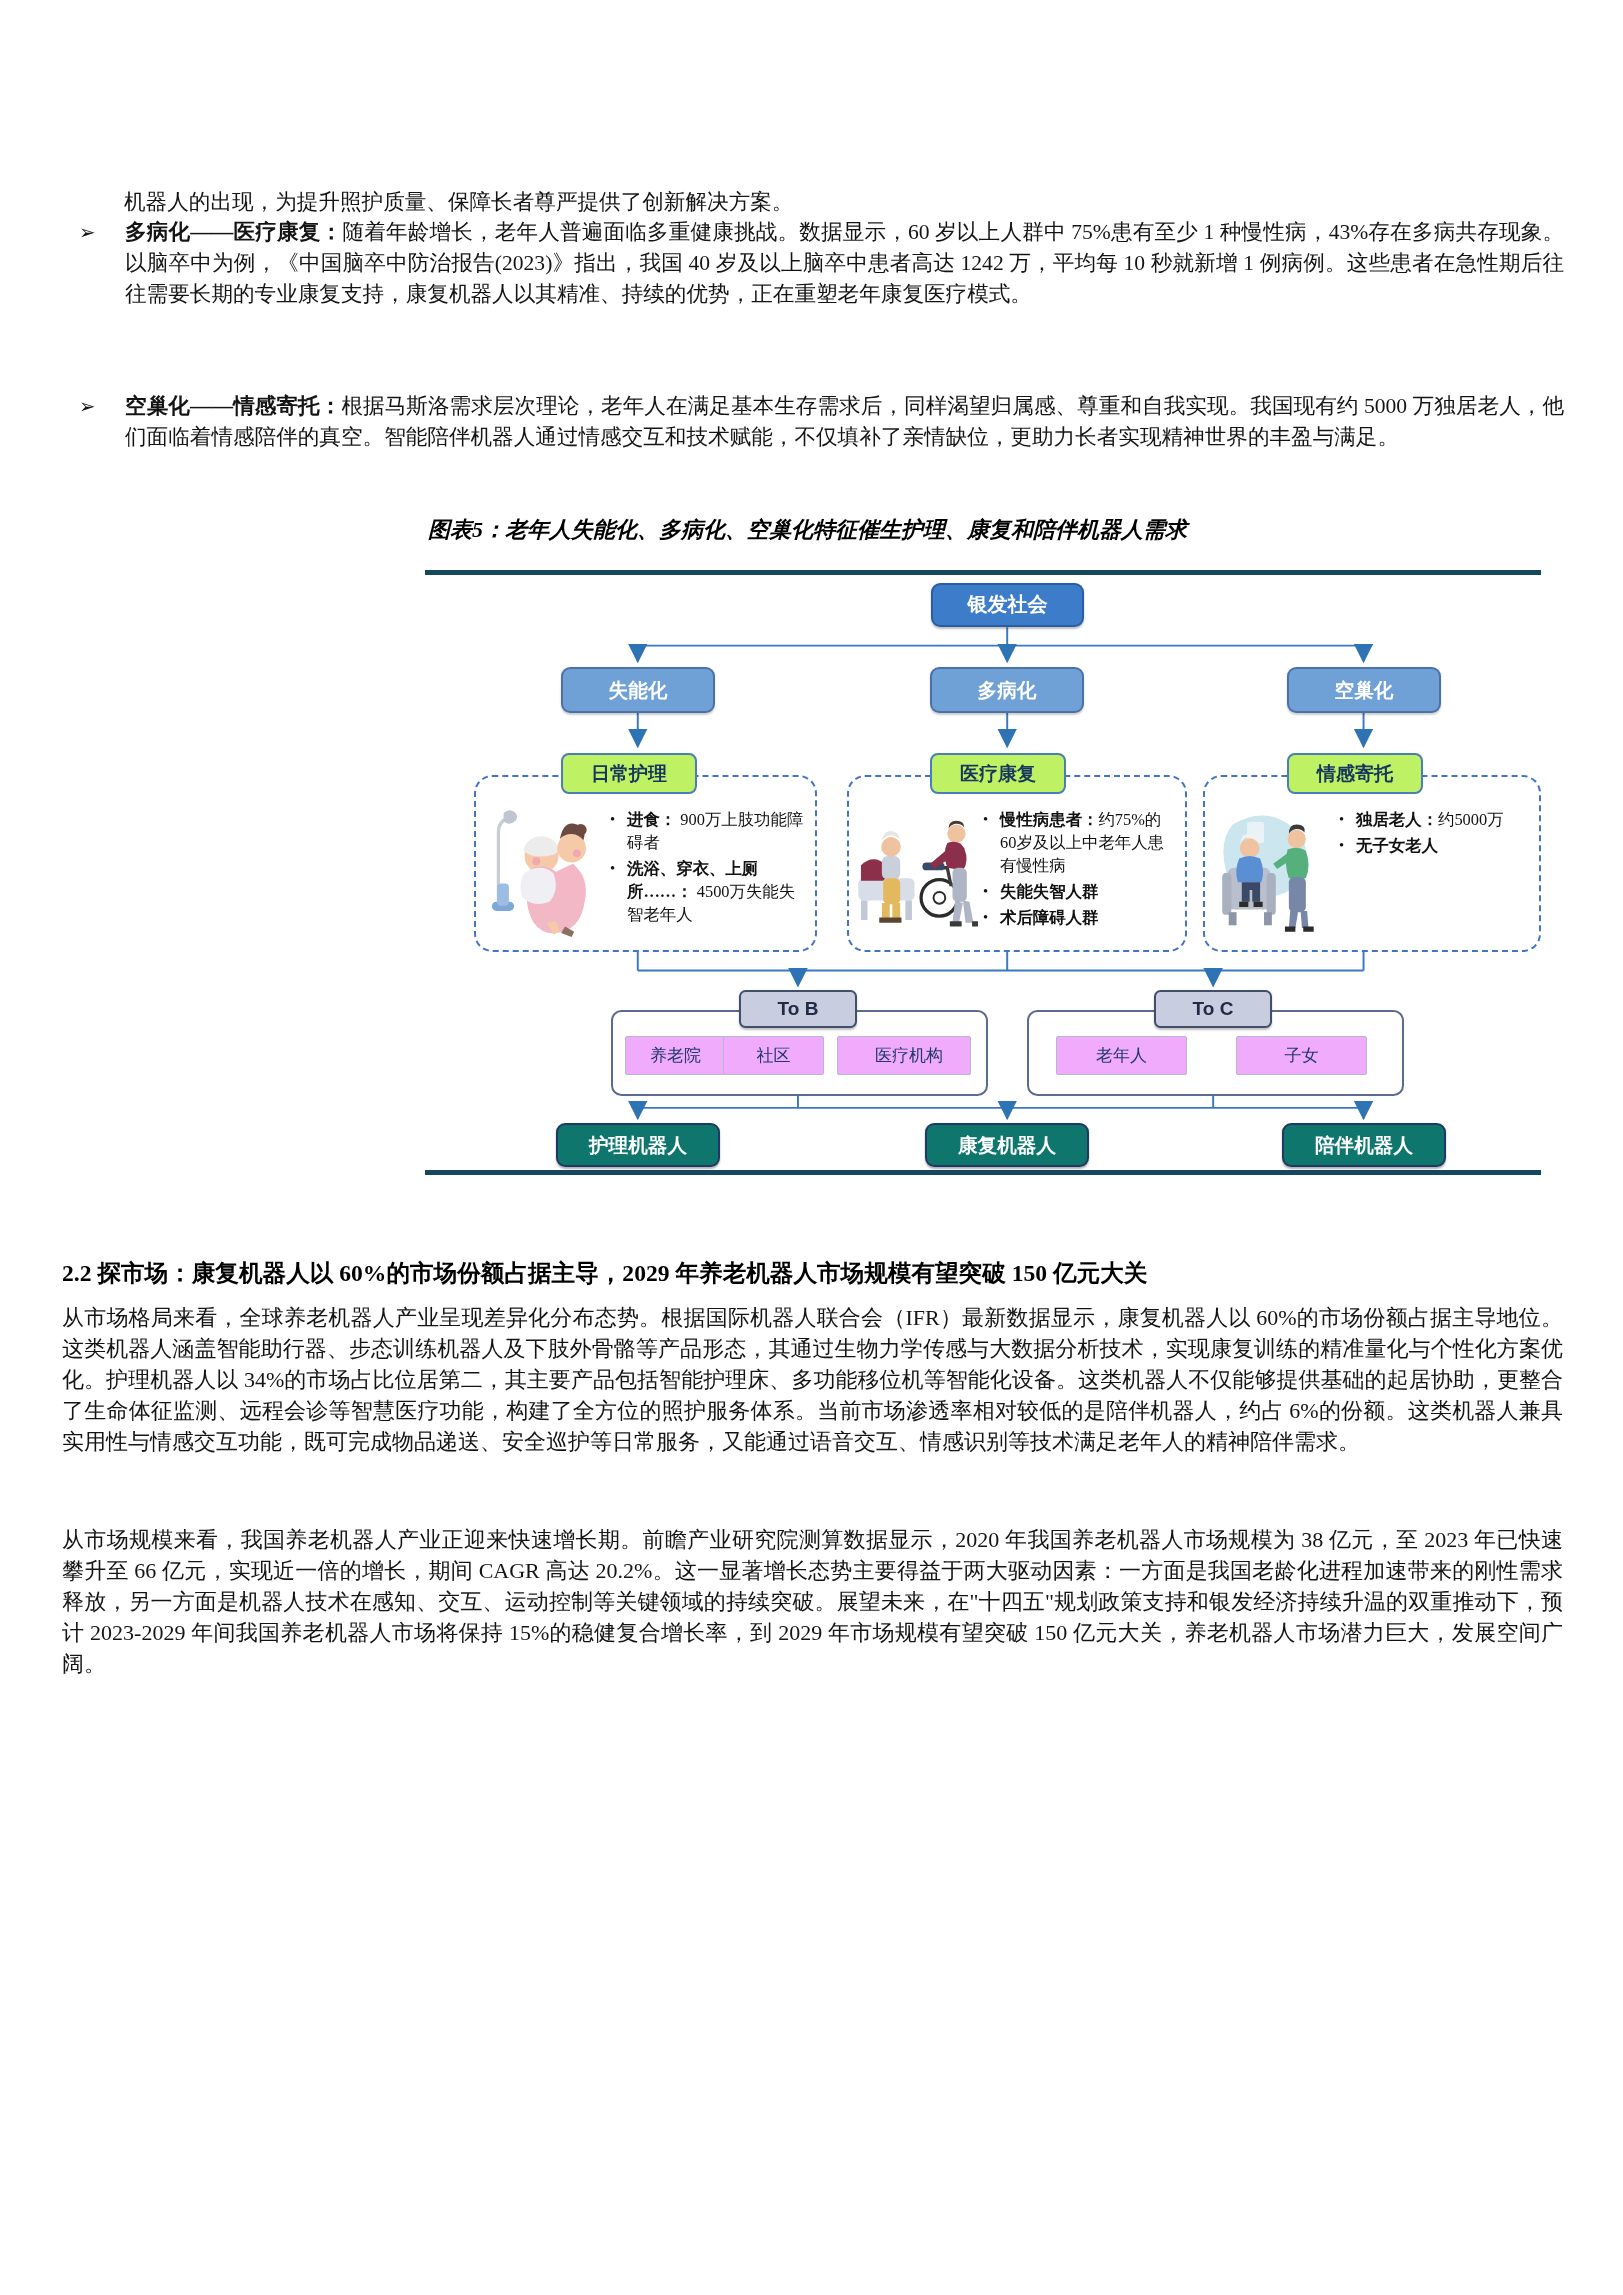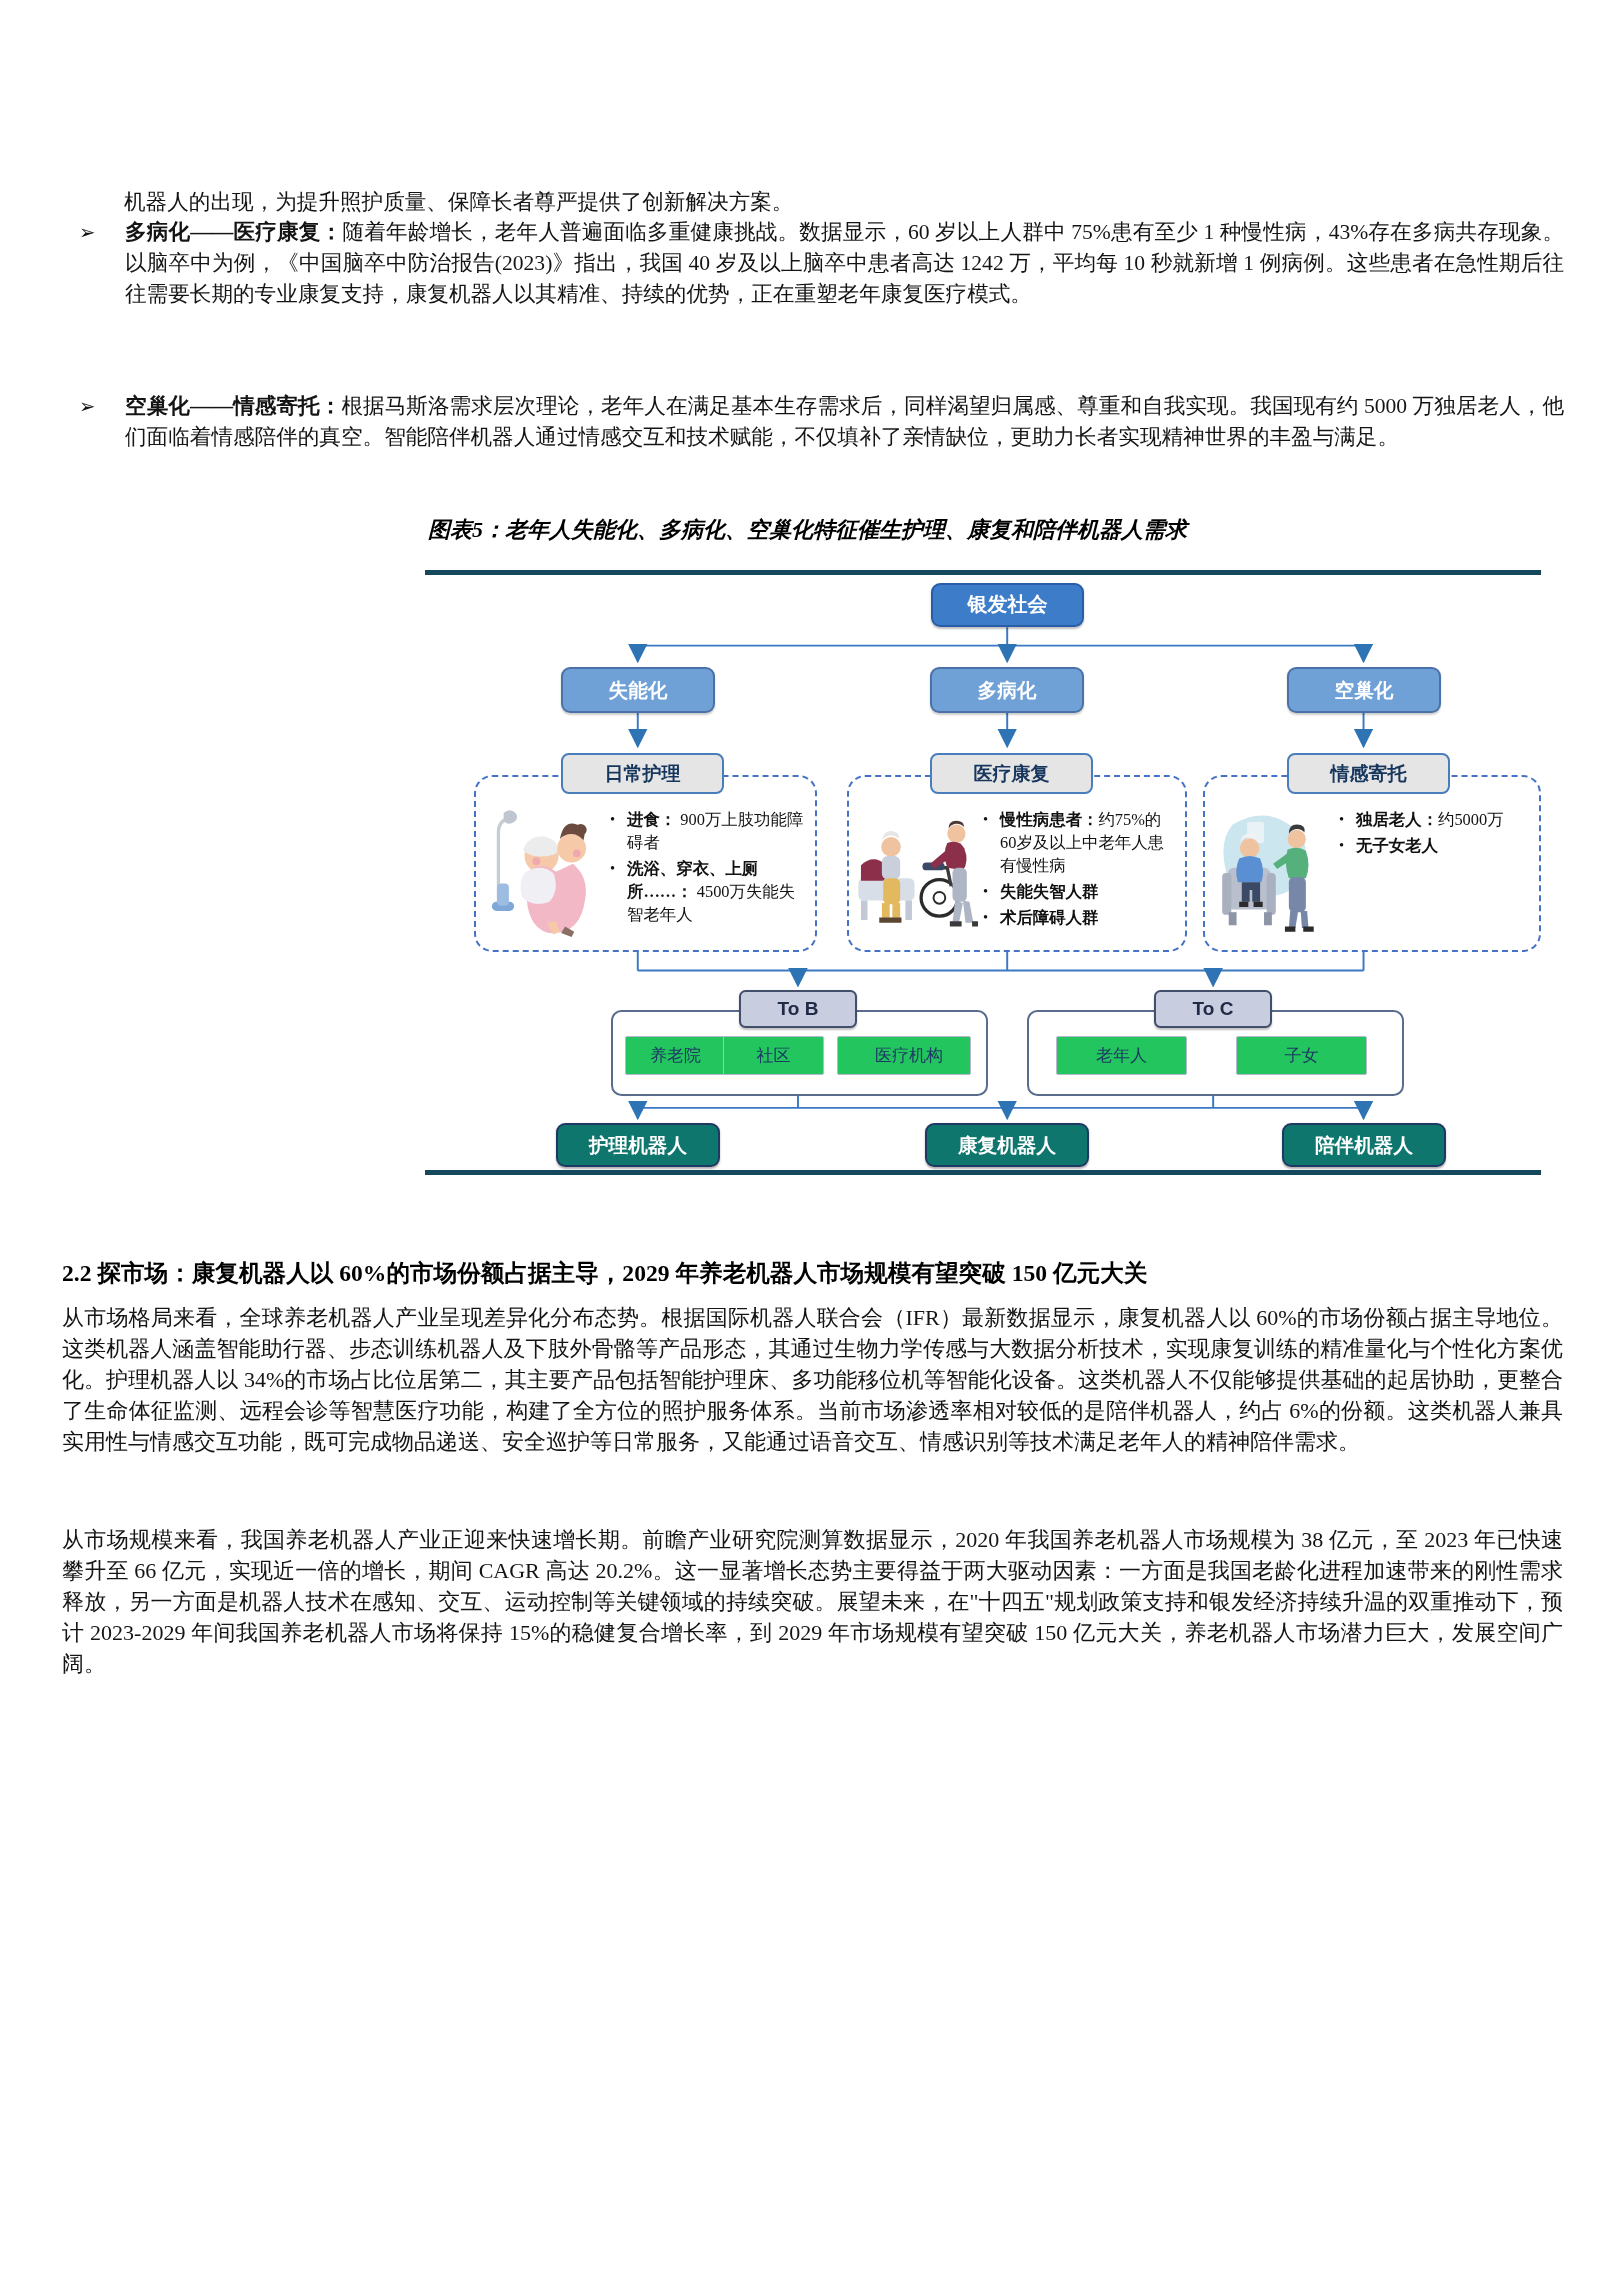--- a/index.html
+++ b/index.html
@@ -18,37 +18,37 @@
   .rule{position:absolute;left:425px;width:1116px;height:4.6px;background:#15485C;}
   .rule-top{top:570px;}
   .rule-bottom{top:1170px;}
   .diagram{position:absolute;left:425px;top:575px;width:1116px;height:595px;}
   .dg-box{position:absolute;box-sizing:border-box;display:flex;align-items:center;justify-content:center;
           font-family:"Liberation Sans","DejaVu Sans",sans-serif;}
   .node-root{left:506px;top:7.9px;width:153px;height:44px;background:#3D7CC9;border:2px solid #2A5DA8;
              border-radius:9.2px;color:#fff;font-size:20px;font-weight:bold;box-shadow:0 1.3px 2px rgba(0,0,0,.25);}
   .node-trait{top:92px;width:154px;height:46px;background:#6FA0D6;border:2px solid #4A72A8;
               border-radius:9.2px;color:#fff;font-size:19.6px;font-weight:bold;box-shadow:0 1.3px 2px rgba(0,0,0,.2);}
-  .node-need{top:178px;width:163px;height:41px;background:#e5e5e5;border:2px solid #4A7EBB;
+  .node-need{top:178px;width:136px;height:41px;background:#bef264;border:2px solid #4A7EBB;
              border-radius:7.9px;color:#17365D;font-size:19px;font-weight:bold;z-index:3;}
   .detail-box{position:absolute;top:200px;height:177px;border:2px dashed #4472C4;border-radius:18.3px;
               background:#fff;z-index:1;box-sizing:border-box;display:flex;align-items:flex-start;
               padding:27.5px 9.2px 6.5px 7.9px;gap:5.2px;}
   .detail-illu{flex:0 0 121px;height:134px;}
   .detail-list{flex:1;margin:3.9px 0 0 0;padding:0;list-style:none;}
   .detail-list li{display:flex;font-size:16.4px;line-height:23px;color:#111;
                   font-family:"Liberation Serif","DejaVu Serif",serif;margin-bottom:2.6px;}
   .dot{flex:0 0 17px;font-size:14.4px;line-height:23px;}
   .lead{font-weight:bold;}
   .to-label{top:415px;width:118px;height:38px;background:#C8CDE0;border:2px solid #424F6B;
             border-radius:6.5px;color:#212B45;font-size:19px;font-weight:bold;z-index:3;
             box-shadow:0 1.3px 2px rgba(0,0,0,.25);}
   .to-container{position:absolute;top:435px;height:82px;width:373px;background:#fff;
                 border:2px solid #5A6B8C;border-radius:10.5px;z-index:1;}
-  .chan{top:461px;height:39px;background:#22c55e;border:1.3px solid #B4BACB;border-radius:2px;
+  .chan{top:461px;height:39px;background:#f0abfc;border:1.3px solid #B4BACB;border-radius:2px;
         color:#1F3864;font-size:17px;z-index:2;
         font-family:"Liberation Serif","DejaVu Serif",serif;}
   .node-robot{top:548px;width:164px;height:44px;background:#0f766e;border:2px solid #1F3864;
               border-radius:9.2px;color:#fff;font-size:19.6px;font-weight:bold;box-shadow:0 1.3px 2px rgba(0,0,0,.3);}
   .connectors{position:absolute;left:0;top:0;width:1116px;height:595px;z-index:0;}
   .fig-source{position:absolute;left:428px;top:1187px;width:1112px;font-size:17.7px;color:#000;}
   .sec-heading{position:absolute;left:62px;top:1257px;width:1501px;font-size:23.6px;font-weight:bold;color:#000;}
   .para-a{top:1302px;}
   .para-b{top:1524px;}
   .para{font-size:22px;line-height:31px;text-align:justify;}

